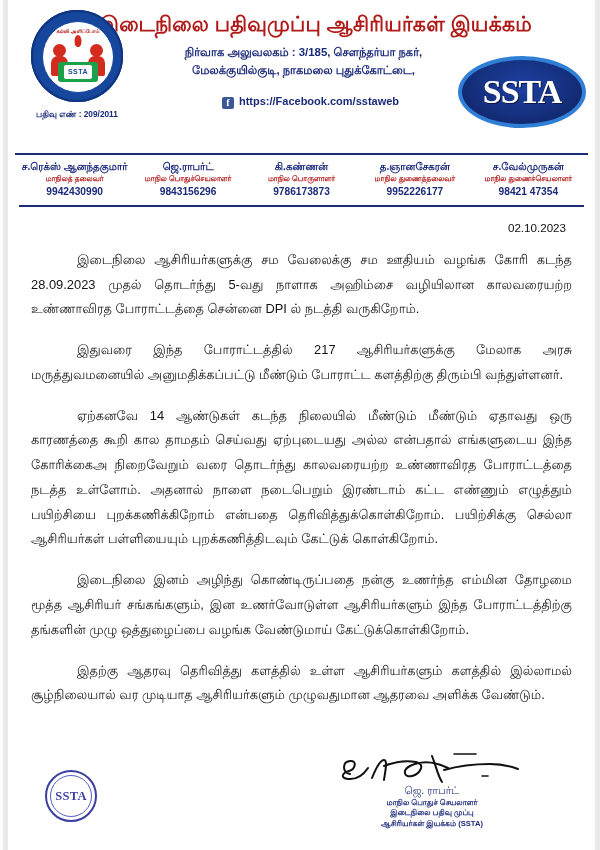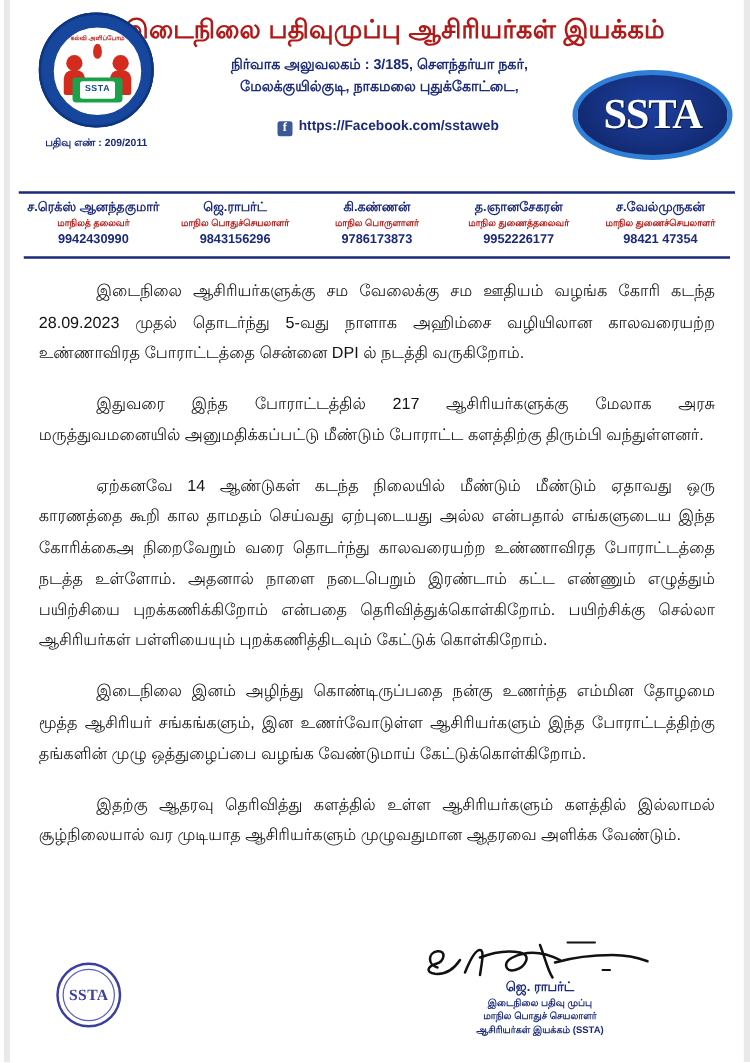--- a/index.html
+++ b/index.html
@@ -220,21 +220,21 @@
 
   .hr-thick {
     height: 2px;
     background: #1b2a7a;
     margin: 3px 12px 0 12px;
   }
 
   
   .bearers {
     display: flex;
-    justify-content: space-between;
+    justify-content: center;
     padding: 5px 16px 0 16px;
     gap: 2px;
   }
   .bearer {
     text-align: center;
     flex: 1 1 0;
   }
   .bearer .name {
     color: #1b2a7a;
     font-weight: bold;
@@ -328,21 +328,21 @@
     width: 232px;
     text-align: center;
   }
   .sign-mark {
     height: 36px;
     position: relative;
   }
   .sign-mark svg { display: block; margin: 0 auto; }
   .sign-name {
     color: #1b2a7a;
-    font-weight: bold;
+    font-weight: normal;
     font-size: 10.4px;
     line-height: 1.3;
     margin-top: -4px;
   }
   .sign-sub {
     color: #1b2a7a;
     font-weight: bold;
     font-size: 7.6px;
     line-height: 1.42;
   }
@@ -426,20 +426,21 @@
       <div class="name">ச.வேல்முருகன்</div>
       <div class="role">மாநில துணைச்செயலாளர்</div>
       <div class="phone">98421 47354</div>
     </div>
   </div>
 
   <div class="hr-rule"></div>
 
   <div class="doc-body">
 
+    <div class="date">02.10.2023</div>
 
     <p class="para">இடைநிலை ஆசிரியர்களுக்கு சம வேலைக்கு சம ஊதியம் வழங்க கோரி கடந்த 28.09.2023 முதல் தொடர்ந்து 5-வது நாளாக அஹிம்சை வழியிலான காலவரையற்ற உண்ணாவிரத போராட்டத்தை சென்னை DPI ல் நடத்தி வருகிறோம்.</p>
     <p class="para">இதுவரை இந்த போராட்டத்தில் 217 ஆசிரியர்களுக்கு மேலாக அரசு மருத்துவமனையில் அனுமதிக்கப்பட்டு மீண்டும் போராட்ட களத்திற்கு திரும்பி வந்துள்ளனர்.</p>
     <p class="para">ஏற்கனவே 14 ஆண்டுகள் கடந்த நிலையில் மீண்டும் மீண்டும் ஏதாவது ஒரு காரணத்தை கூறி கால தாமதம் செய்வது ஏற்புடையது அல்ல என்பதால் எங்களுடைய இந்த கோரிக்கைஅ நிறைவேறும் வரை தொடர்ந்து காலவரையற்ற உண்ணாவிரத போராட்டத்தை நடத்த உள்ளோம். அதனால் நாளை நடைபெறும் இரண்டாம் கட்ட எண்ணும் எழுத்தும் பயிற்சியை புறக்கணிக்கிறோம் என்பதை தெரிவித்துக்கொள்கிறோம். பயிற்சிக்கு செல்லா ஆசிரியர்கள் பள்ளியையும் புறக்கணித்திடவும் கேட்டுக் கொள்கிறோம்.</p>
     <p class="para">இடைநிலை இனம் அழிந்து கொண்டிருப்பதை நன்கு உணர்ந்த எம்மின தோழமை மூத்த ஆசிரியர் சங்கங்களும், இன உணர்வோடுள்ள ஆசிரியர்களும் இந்த போராட்டத்திற்கு தங்களின் முழு ஒத்துழைப்பை வழங்க வேண்டுமாய் கேட்டுக்கொள்கிறோம்.</p>
     <p class="para">இதற்கு ஆதரவு தெரிவித்து களத்தில் உள்ள ஆசிரியர்களும் களத்தில் இல்லாமல்  சூழ்நிலையால் வர முடியாத ஆசிரியர்களும் முழுவதுமான ஆதரவை அளிக்க வேண்டும்.</p>
   </div>
 
   <div class="footer">
 
@@ -453,19 +454,19 @@
           <path d="M18 22 C10 20, 10 10, 18 9 C25 8, 24 17, 17 19 C10 21, 8 26, 16 27 C26 28, 32 22, 36 16" stroke="#111" stroke-width="2" fill="none" stroke-linecap="round"></path>
           <path d="M40 26 C44 16, 48 8, 52 8 C56 8, 53 20, 52 28" stroke="#111" stroke-width="2" fill="none" stroke-linecap="round"></path>
           <path d="M52 14 C62 10, 74 8, 84 10 C94 12, 88 22, 80 24 C72 26, 70 18, 78 14 C90 8, 104 10, 116 16" stroke="#111" stroke-width="2" fill="none" stroke-linecap="round"></path>
           <path d="M100 4 C104 14, 106 24, 110 30" stroke="#111" stroke-width="2" fill="none" stroke-linecap="round"></path>
           <path d="M112 18 C126 14, 142 12, 158 12 C170 12, 178 14, 186 17" stroke="#111" stroke-width="2" fill="none" stroke-linecap="round"></path>
           <path d="M122 2 L144 2" stroke="#111" stroke-width="1.6" stroke-linecap="round"></path>
           <path d="M150 24 L156 24" stroke="#111" stroke-width="1.6" stroke-linecap="round"></path>
         </svg>
       </div>
       <div class="sign-name">ஜெ. ராபர்ட்</div>
+      <div class="sign-sub">மாநில பொதுச் செயலாளர்</div>
       <div class="sign-sub">இடைநிலை பதிவு முப்பு</div>
-      <div class="sign-sub">மாநில பொதுச் செயலாளர்</div>
       <div class="sign-sub">ஆசிரியர்கள் இயக்கம் (SSTA)</div>
     </div>
   </div>
 
 </div>
 
 </body></html>

